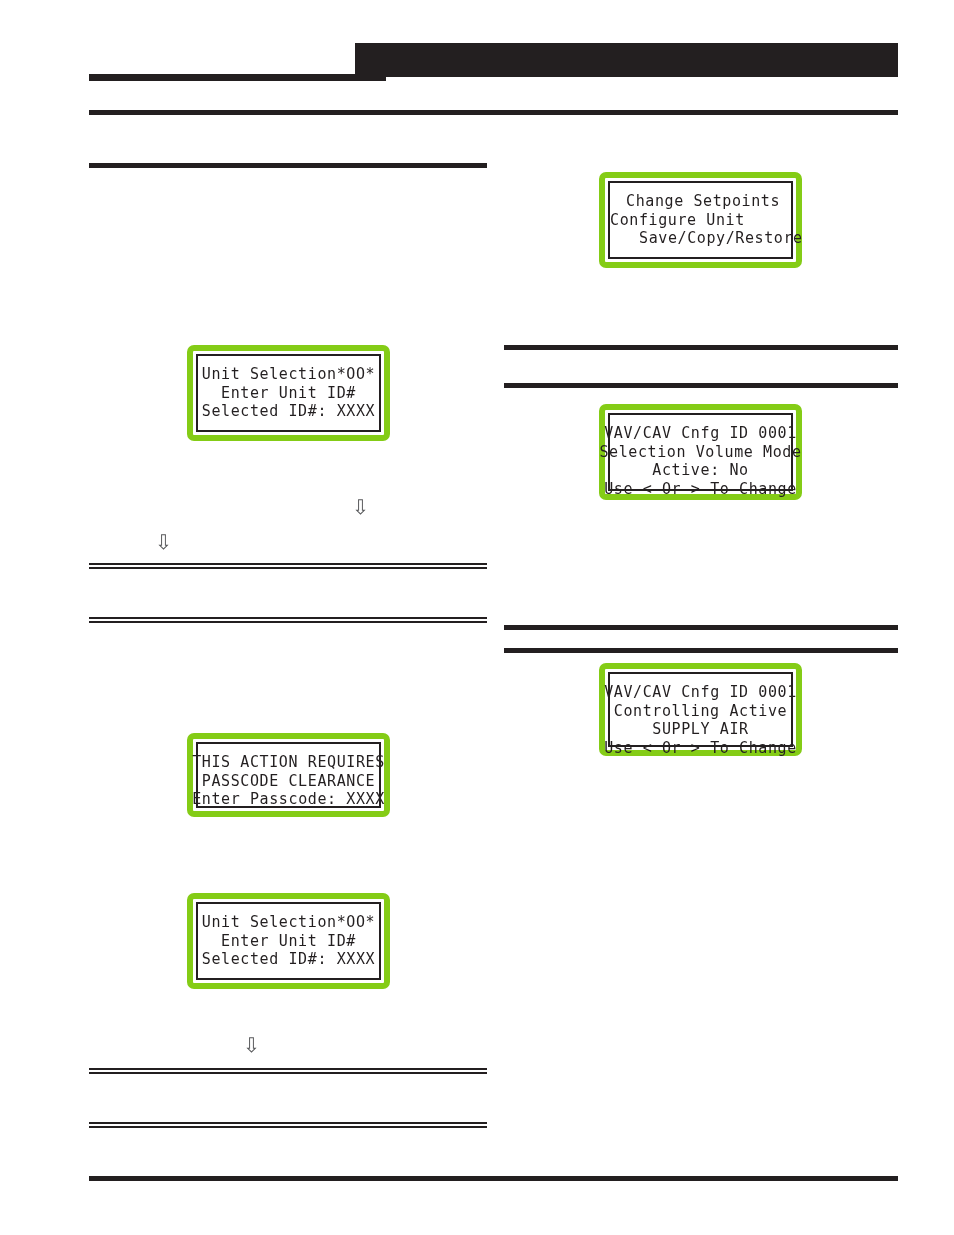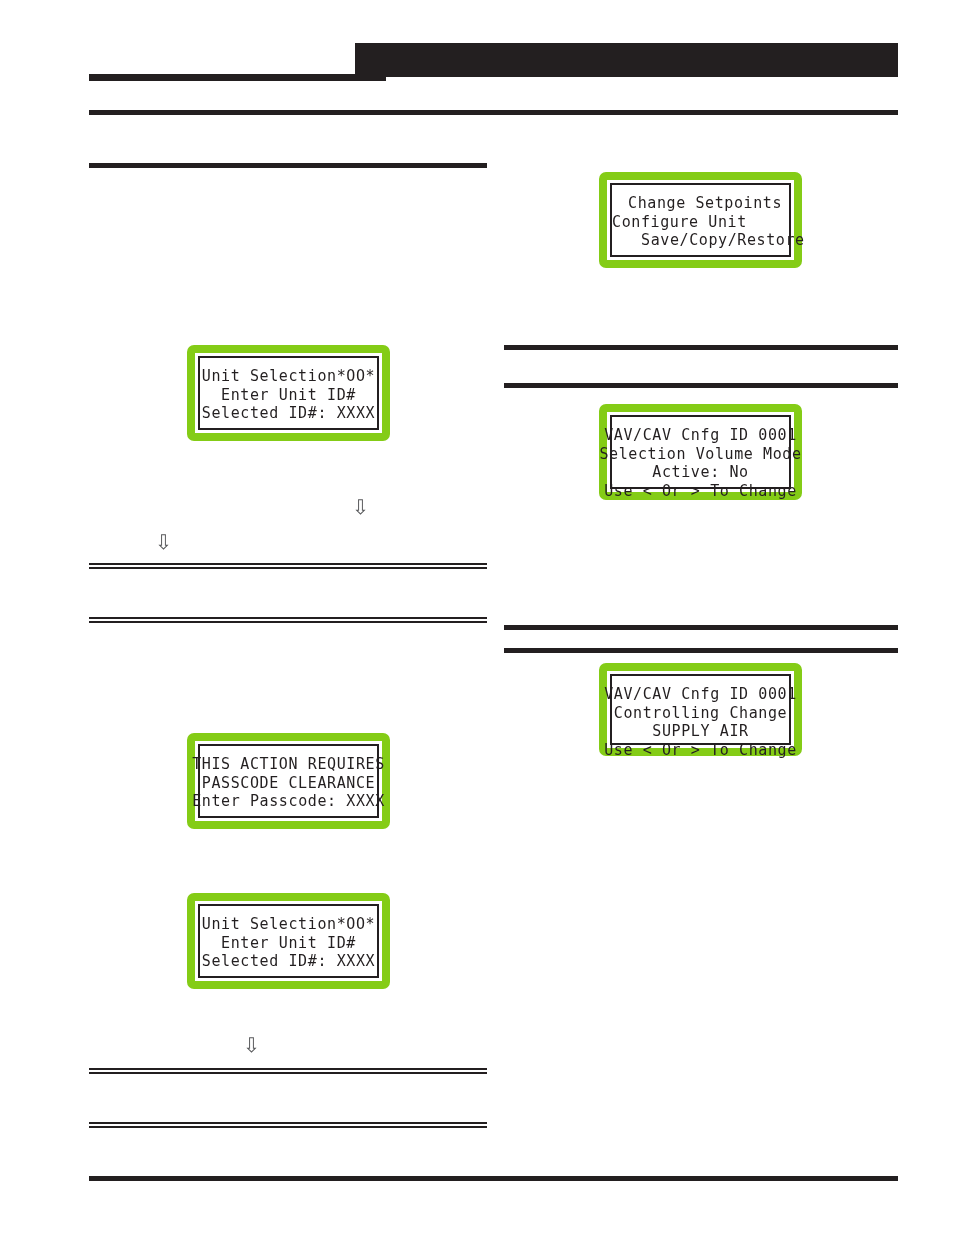--- a/index.html
+++ b/index.html
@@ -66,21 +66,21 @@
     border-top: 2px solid #231f20;
     border-bottom: 2px solid #231f20;
     box-sizing: border-box;
     background: transparent;
   }
 
   
   .lcd {
     position: absolute;
     background: #ffffff;
-    border: 8px solid #84cc16;
+    border: 6px solid #84cc16;
     border-radius: 7px;
     box-sizing: border-box;
     padding: 3px;
   }
   .lcd-inner {
     width: 100%;
     height: 100%;
     border: 2px solid #231f20;
     box-sizing: border-box;
     background: #ffffff;
@@ -149,26 +149,26 @@
       <div class="lcd-inner">
         <div class="lcd-line" style="align-self: center; text-align: center;">VAV/CAV Cnfg ID 0001</div>
         <div class="lcd-line" style="align-self: center; text-align: center;">Selection Volume Mode</div>
         <div class="lcd-line" style="align-self: center; text-align: center;">Active: No</div>
         <div class="lcd-line" style="align-self: center; text-align: center;">Use &lt; Or &gt; To Change</div>
       </div>
     </div>
     <div class="lcd" style="left: 599px; top: 663px; width: 203px; height: 93px;">
       <div class="lcd-inner">
         <div class="lcd-line" style="align-self: center; text-align: center;">VAV/CAV Cnfg ID 0001</div>
-        <div class="lcd-line" style="align-self: center; text-align: center;">Controlling Change</div>
+        <div class="lcd-line" style="align-self: center; text-align: center;">Controlling Active</div>
         <div class="lcd-line" style="align-self: center; ">SUPPLY AIR</div>
         <div class="lcd-line" style="align-self: center; text-align: center;">Use &lt; Or &gt; To Change</div>
       </div>
     </div>
-    <div class="lcd" style="left: 187px; top: 733px; width: 203px; height: 96px;">
+    <div class="lcd" style="left: 187px; top: 733px; width: 203px; height: 84px;">
       <div class="lcd-inner">
         <div class="lcd-line" style="align-self: center; text-align: center;">THIS ACTION REQUIRES</div>
         <div class="lcd-line" style="align-self: center; text-align: right;">PASSCODE CLEARANCE</div>
         <div class="lcd-line" style="align-self: center; ">Enter Passcode: XXXX</div>
       </div>
     </div>
     <div class="lcd" style="left: 187px; top: 893px; width: 203px; height: 96px;">
       <div class="lcd-inner">
         <div class="lcd-line" style="align-self: center; text-align: center;">Unit Selection*OO*</div>
         <div class="lcd-line" style="align-self: center; text-align: center;">Enter Unit ID#</div>

